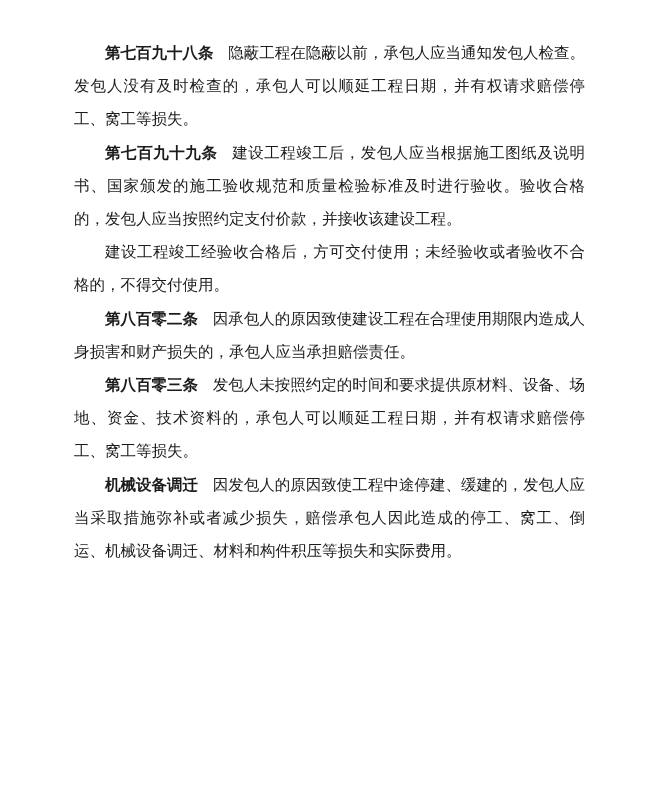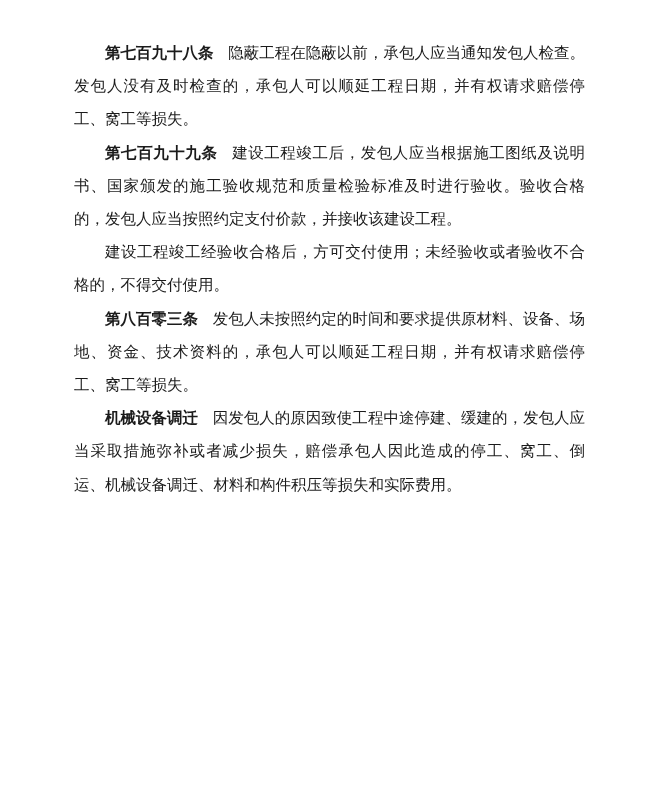--- a/index.html
+++ b/index.html
@@ -50,19 +50,20 @@
   <div class="content">
 
     <p class="para"><span class="art-num">第七百九十八条</span><span class="art-text">隐蔽工程在隐蔽以前，承包人应当通知发包人检查。发包人没有及时检查的，承包人可以顺延工程日期，并有权请求赔偿停工、窝工等损失。</span></p>
 
     <p class="para"><span class="art-num">第七百九十九条</span><span class="art-text">建设工程竣工后，发包人应当根据施工图纸及说明书、国家颁发的施工验收规范和质量检验标准及时进行验收。验收合格的，发包人应当按照约定支付价款，并接收该建设工程。</span></p>
 
     <p class="para"><span class="art-num"></span><span class="art-text">建设工程竣工经验收合格后，方可交付使用；未经验收或者验收不合格的，不得交付使用。</span></p>
 
 
 
+    <p class="para"><span class="art-num">第八百零二条</span><span class="art-text">因承包人的原因致使建设工程在合理使用期限内造成人身损害和财产损失的，承包人应当承担赔偿责任。</span></p>
 
     <p class="para"><span class="art-num">第八百零三条</span><span class="art-text">发包人未按照约定的时间和要求提供原材料、设备、场地、资金、技术资料的，承包人可以顺延工程日期，并有权请求赔偿停工、窝工等损失。</span></p>
 
     <p class="para"><span class="art-num">机械设备调迁</span><span class="art-text">因发包人的原因致使工程中途停建、缓建的，发包人应当采取措施弥补或者减少损失，赔偿承包人因此造成的停工、窝工、倒运、机械设备调迁、材料和构件积压等损失和实际费用。</span></p>
 
   </div>
 </div>
 
 </body></html>

